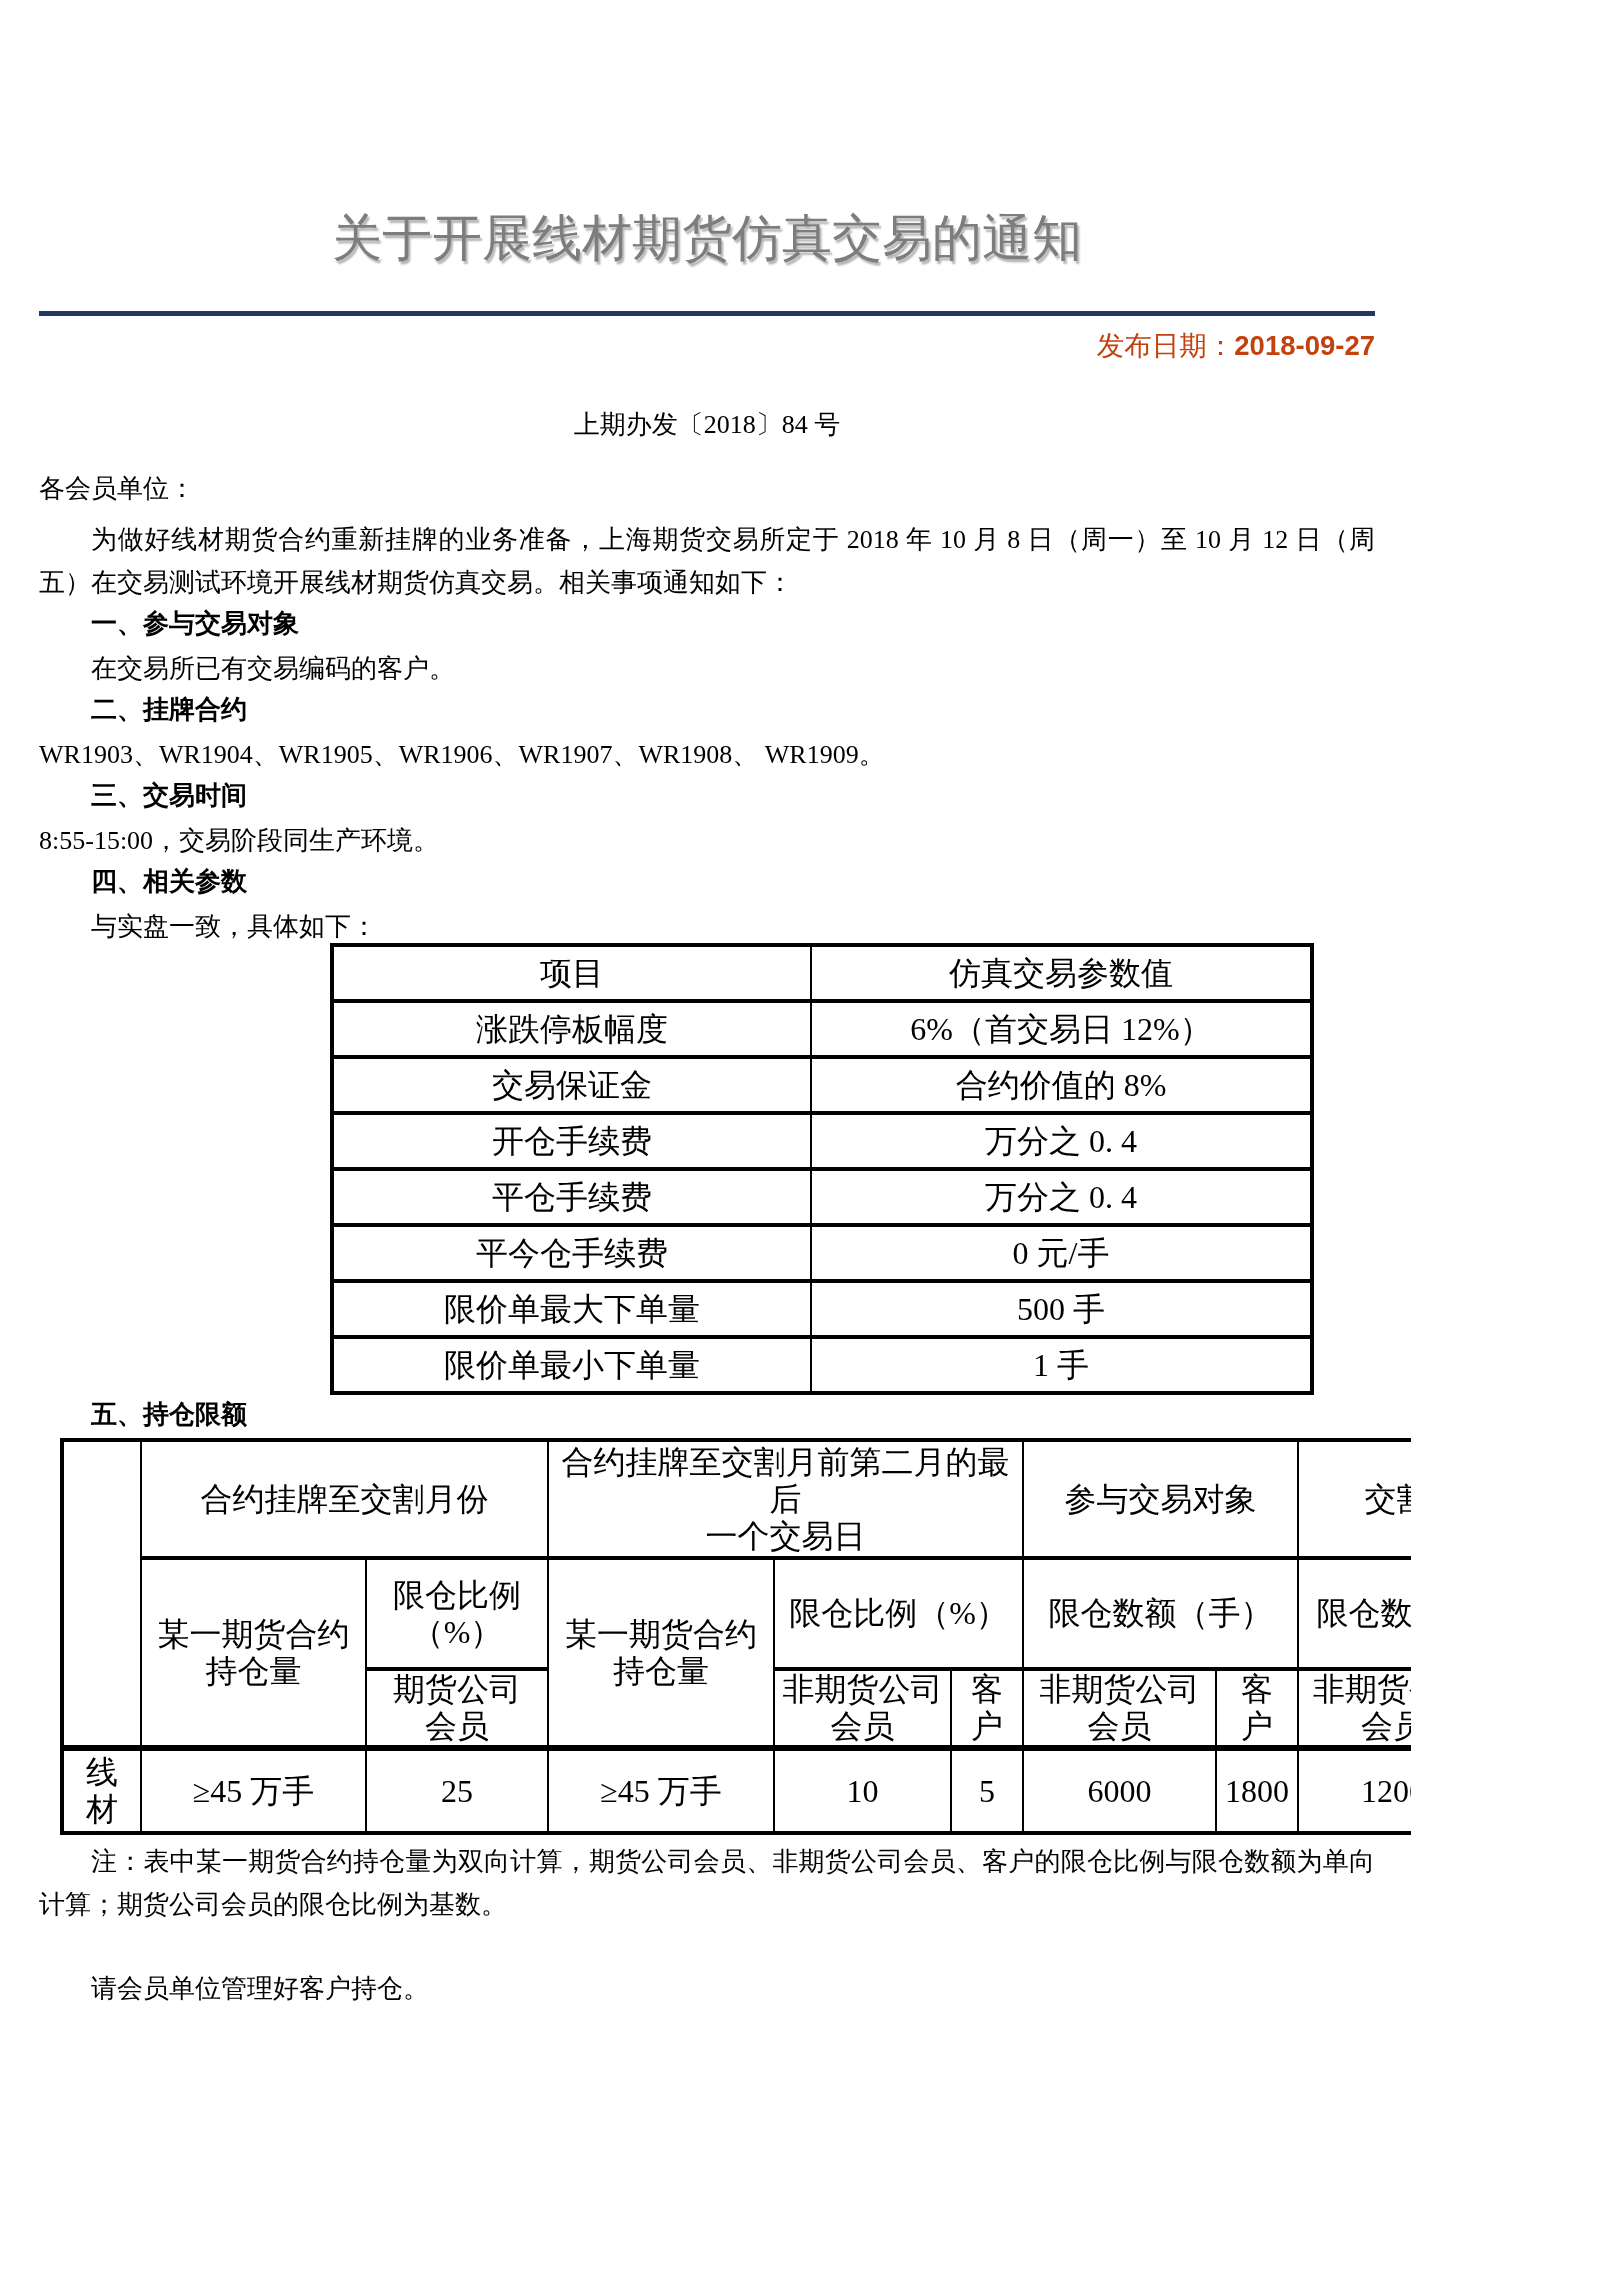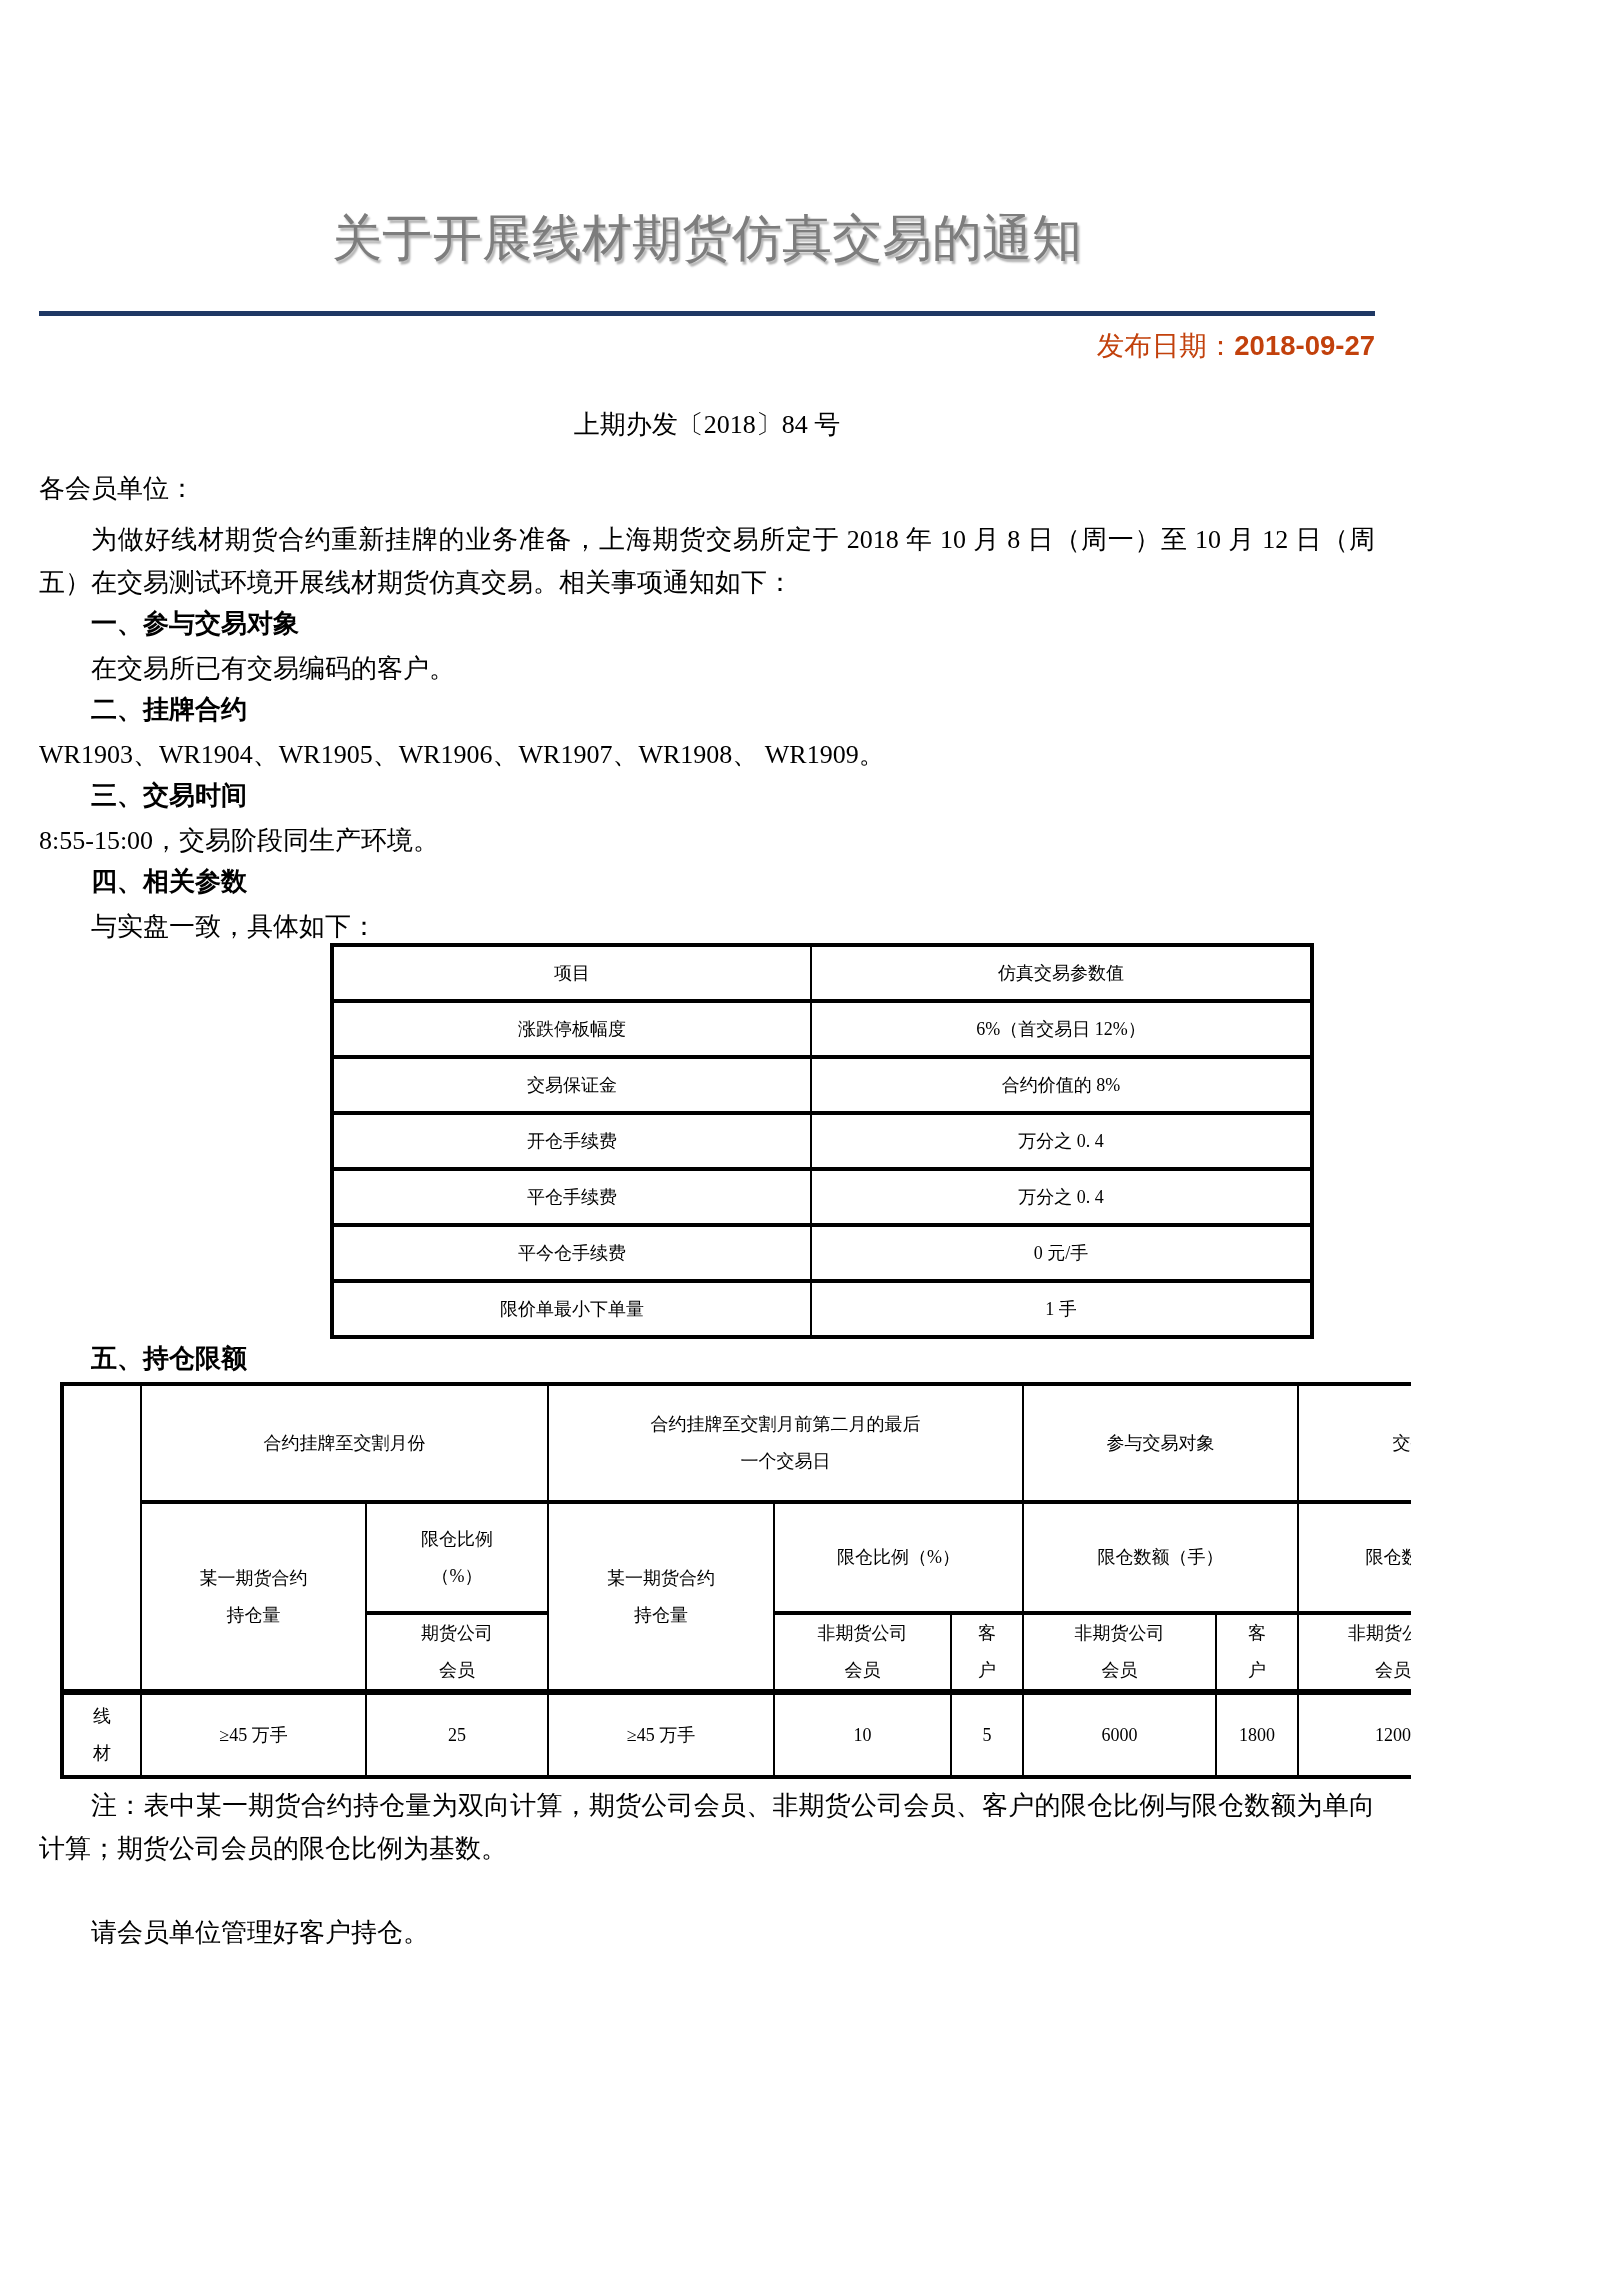--- a/index.html
+++ b/index.html
@@ -38,21 +38,21 @@
   }
 
   table.doc-table {
     border-collapse:collapse; table-layout:fixed;
     border:4.6px solid #000;
   }
   table.doc-table td {
     border:2.6px solid #000;
     border-top-width:4.6px; border-bottom-width:4.6px;
     padding:0; text-align:center; vertical-align:middle;
-    font-size:18px; line-height:37px; white-space:pre-line;
+    font-size:32px; line-height:37px; white-space:pre-line;
   }
   .t1 { width:980px; margin:-5.2px 0 0 291px; }
   .t1 tr { height:56px; }
   .t2 { width:1498px; margin:0 0 0 21px;padding-left:16px; }
   .t2 tr.r1 { height:118px; }
   .t2 tr.r2 { height:111px; }
   .t2 tr.r3 { height:75px; }
   .t2 tr.rd { height:85px; }
   .t2 tr.rd td { border-top-width:6.5px; }
 
@@ -110,20 +110,24 @@
         <td>开仓手续费</td>
         <td>万分之 0. 4</td>
       </tr>
       <tr>
         <td>平仓手续费</td>
         <td>万分之 0. 4</td>
       </tr>
       <tr>
         <td>平今仓手续费</td>
         <td>0 元/手</td>
+      </tr>
+      <tr>
+        <td>限价单最大下单量</td>
+        <td>500 手</td>
       </tr>
       <tr>
         <td>限价单最小下单量</td>
         <td>1 手</td>
       </tr>
     </tbody>
   </table>
 
   <p class="hd">五、持仓限额</p>
 

